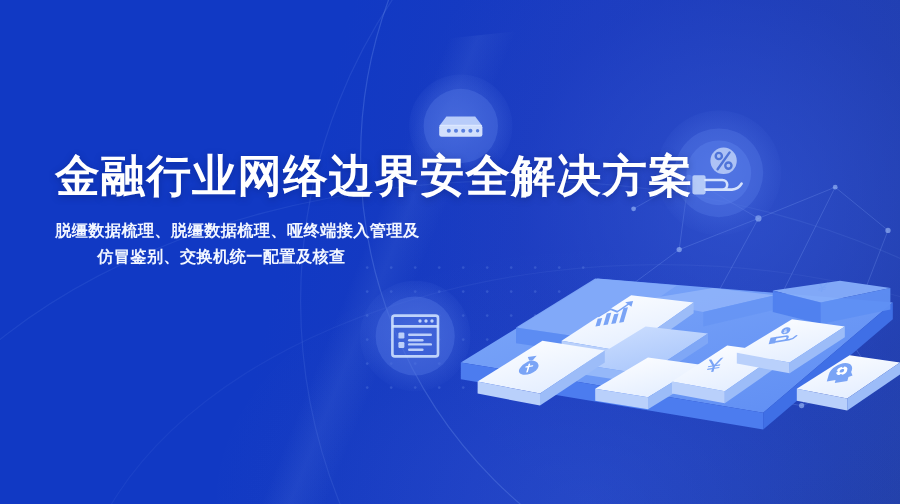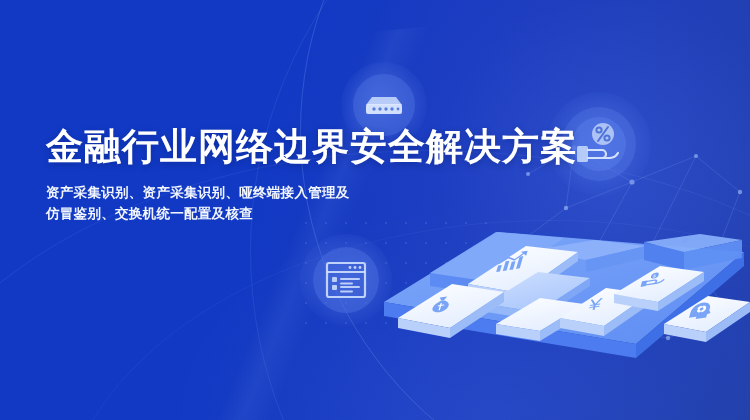--- a/index.html
+++ b/index.html
@@ -88,21 +88,21 @@
   }
   .subline {
     margin: 12px 0 0 0;
     color: #f2f6ff;
     font-size: 13.5px;
     line-height: 21px;
     font-weight: bold;
     letter-spacing: .3px;
     white-space: nowrap;
   }
-  .subline-2 { margin-top: 0; }
+  .subline-2 { margin-top: 0; margin-left: 35px; }
 </style>
 </head>
 <body>
 
 <div id="banner">
 
   <div class="bg-layer glow-right"></div>
   <div class="bg-layer glow-bottom"></div>
 
   <div class="bg-layer arc arc-1"></div>
@@ -376,17 +376,17 @@
             <rect x="7.6" y="8.2" width="2" height="1.6"></rect>
               <rect x="17.4" y="8.2" width="2" height="1.6"></rect>
           </g>
         </g>
       </g>
     </g>
   </svg>
 
   <div class="text-block">
     <h1 class="headline">金融行业网络边界安全解决方案</h1>
-    <p class="subline">资产采集识别、资产采集识别、哑终端接入管理及</p>
+    <p class="subline">脱缰数据梳理、脱缰数据梳理、哑终端接入管理及</p>
     <p class="subline subline-2">仿冒鉴别、交换机统一配置及核查</p>
   </div>
 
 </div>
 
 </body></html>

